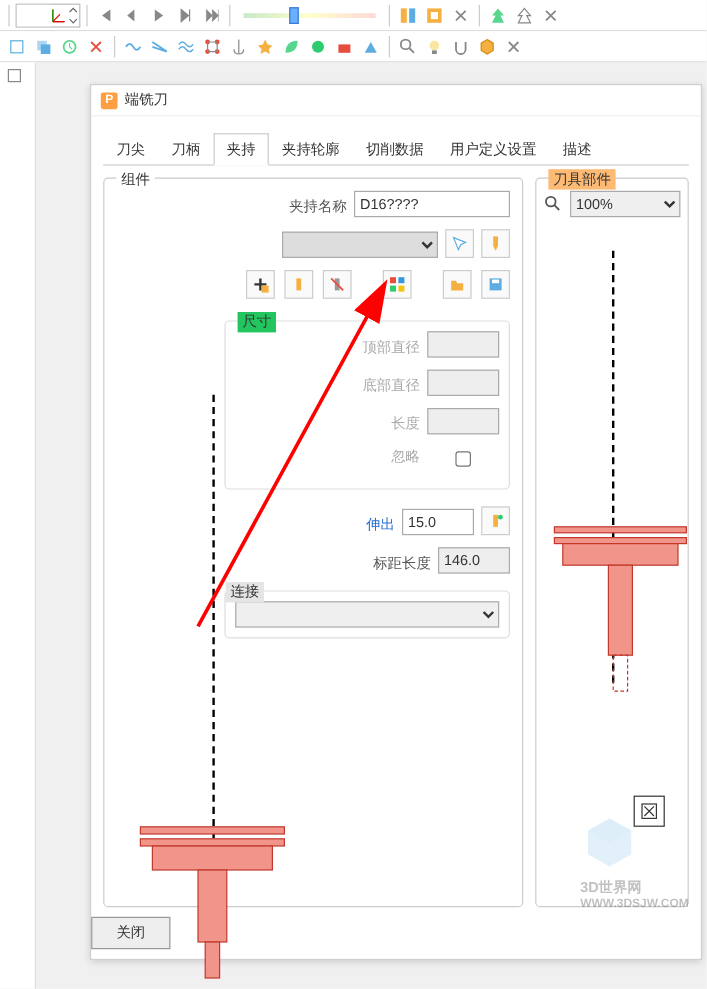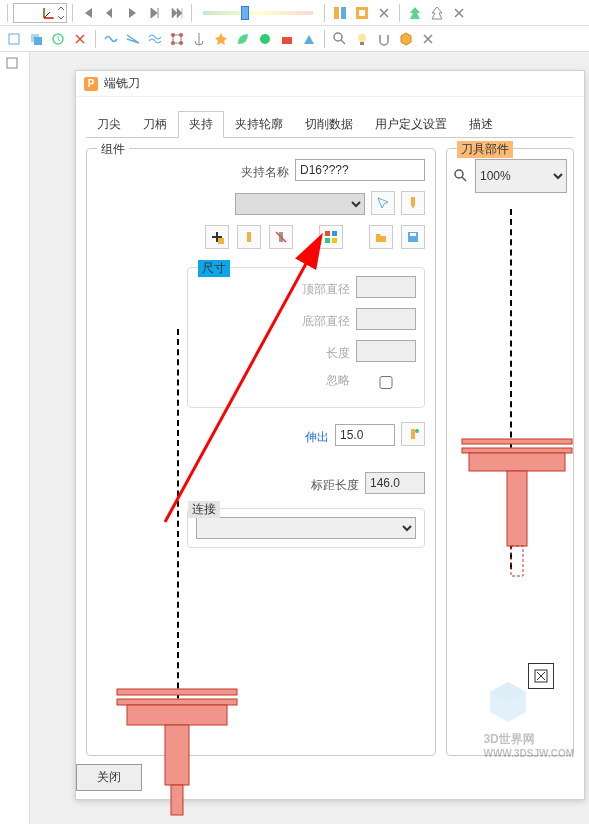--- a/index.html
+++ b/index.html
@@ -22,30 +22,30 @@
 .body{display:flex;padding:10px;gap:10px;height:calc(100% - 100px)}
 .group{border:1px solid #ccc;border-radius:4px;padding:10px 10px 6px 10px;position:relative;flex:0 0 350px;height:100%}
 .group>.hdr{position:absolute;top:-8px;left:10px;background:#fff;padding:0 4px}
 .row{display:flex;align-items:flex-end;justify-content:flex-end;gap:6px;margin-bottom:10px}
 .row label{color:#555}
 .row input[type=text]{width:130px;height:22px;border:1px solid #aaa;padding:0 4px}
 .row select{width:130px;height:22px;border:1px solid #aaa;background:#ddd}
 .iconrow{display:flex;justify-content:flex-end;gap:8px;margin:10px 0}
 .iconbtn{width:24px;height:24px;border:1px solid #ccc;display:flex;align-items:center;justify-content:center;cursor:pointer;background:#fafafa}
 .subgroup{border:1px solid #ddd;border-radius:4px;padding:8px;margin:18px 0 10px 90px;position:relative}
-.subgroup>.hdr{position:absolute;top:-8px;left:10px;background:#0ea5e9;padding:0 4px}
+.subgroup>.hdr{position:absolute;top:-8px;left:10px;background:#22c55e;padding:0 4px}
 .subgroup .row input{width:60px;background:#eee}
 .subgroup .row label{color:#aaa}
 .link{color:#2a6fd6;cursor:pointer}
 .shape-area{position:absolute;left:10px;top:180px;width:160px;height:420px}
 .dash-line{position:absolute;left:80px;top:0;width:0;height:420px;border-left:2px dashed #000}
 .preview{position:relative;flex:1;border:1px solid #ccc;border-radius:4px;padding:6px;height:100%}
 .preview .hdr{position:absolute;top:-8px;left:10px;background:#fdba74;padding:0 4px}
 .preview .zoom{display:flex;align-items:center;gap:6px;margin-top:4px}
-.preview .zoom select{flex:1;height:34px;border:1px solid #aaa}
+.preview .zoom select{flex:1;height:22px;border:1px solid #aaa}
 .footer{position:absolute;bottom:8px;left:0;right:0;display:flex;justify-content:flex-start}
 .footer button{padding:4px 20px;border:1px solid #999;background:#eee;cursor:pointer}
 .watermark{position:absolute;right:10px;bottom:40px;opacity:.3;font-size:18px;color:#2a7ad6;font-weight:bold;pointer-events:none}
 .arrow{position:absolute;pointer-events:none;z-index:50}
 .zoom-fit{position:absolute;right:30px;bottom:110px;width:26px;height:26px;border:1px solid #333;display:flex;align-items:center;justify-content:center;cursor:pointer;background:#fff}
 svg{display:block}
 </style>
 </head>
 <body>
 
@@ -348,21 +348,21 @@
         <input type="text" style="width: 60px;" value="15.0">
         <div class="iconbtn">
             <svg width="14" height="14">
               <rect x="5" y="2" width="4" height="10" fill="#f5b041"></rect>
               <circle cx="11" cy="4" r="2" fill="#2ecc71"></circle>
             </svg>
           </div>
       </div>
       <div class="row">
         <label>标距长度</label>
-        <input type="text" style="width: 60px; background: rgb(238, 238, 238); margin-top: 16px;" value="146.0">
+        <input type="text" style="width: 60px; background: rgb(238, 238, 238);" value="146.0">
       </div>
 
       <div style="border:1px solid #ddd;border-radius:4px;padding:8px;margin:14px 0 0 90px;position:relative">
         <div class="hdr" style="position:absolute;top:-8px;left:0;background:#e5e5e5;padding:0 4px">连接</div>
         <select style="width:100%;height:22px;border:1px solid #aaa"><option></option></select>
       </div>
 
       <div class="shape-area">
         <div class="dash-line"></div>
         <svg width="160" height="180" style="position:absolute;top:350px;left:0">

